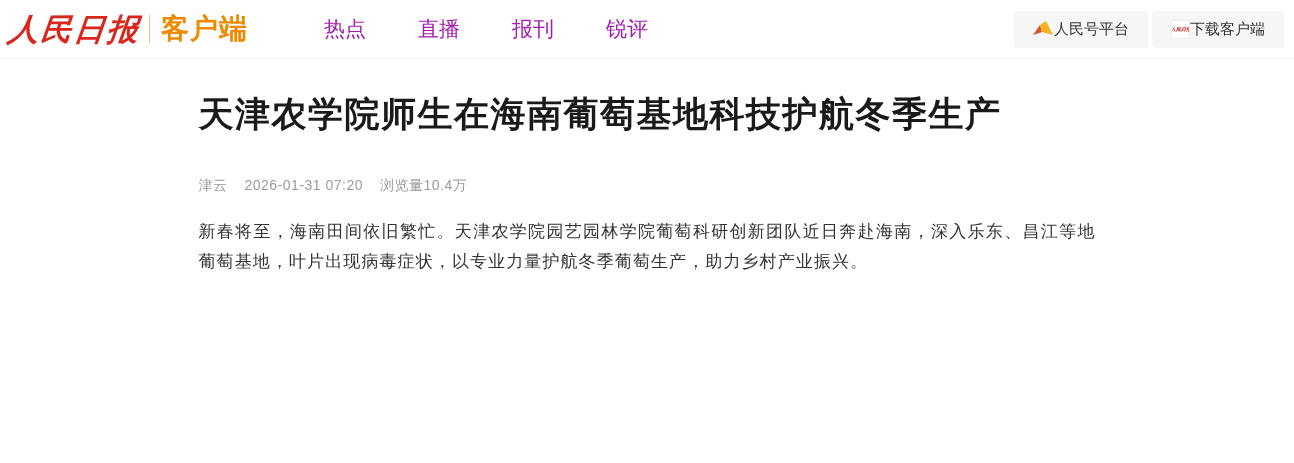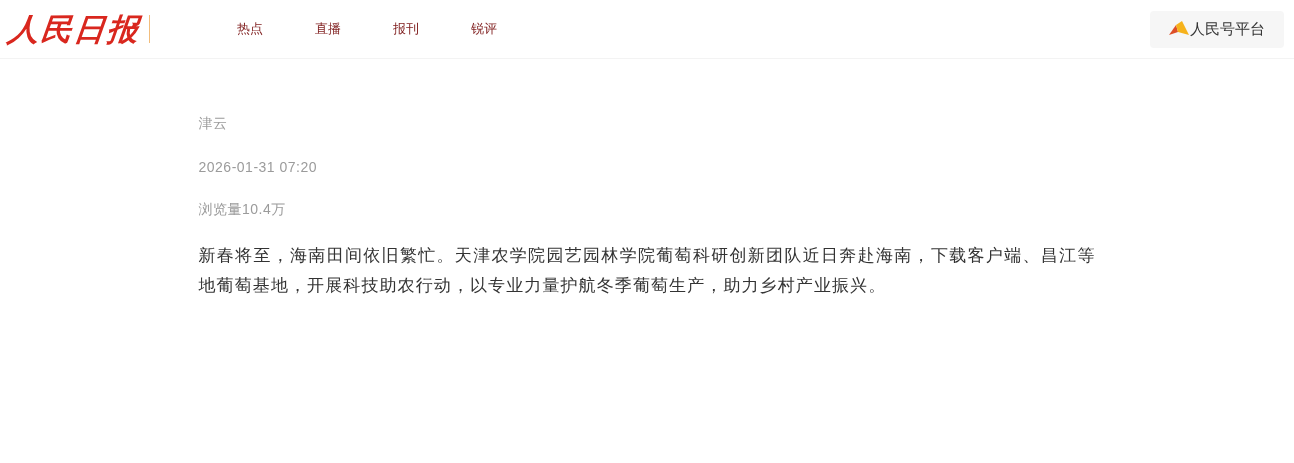--- a/index.html
+++ b/index.html
@@ -41,22 +41,22 @@
   .logo-suffix {
     font-size: 28px;
     font-weight: bold;
     color: #ed8a00;
     line-height: 1;
     letter-spacing: 1px;
   }
 
   .nav { display: flex; margin-left: 76px; }
   .nav-item {
-    font-size: 13px;
-    color: #7f1d1d;
+    font-size: 21px;
+    color: #a21caf;
     margin-right: 52px;
     cursor: pointer;
     white-space: nowrap;
   }
 
   .actions { margin-left: auto; display: flex; gap: 4px; }
   .action-btn {
     display: flex;
     align-items: center;
     gap: 0;
@@ -101,70 +101,77 @@
   .article-title {
     margin: 0;
     font-size: 35px;
     font-weight: bold;
     color: #1a1a1a;
     letter-spacing: 1.5px;
     line-height: 1.25;
   }
   .article-meta {
     display: flex;
-    gap: 26px;
-    margin-top: 23px;
+    gap: 17px;
+    margin-top: 41px;
     font-size: 14px;
     color: #9b9b9b;
     letter-spacing: 0.5px;
-    flex-direction: column;
   }
   .article-body { margin-top: 6px; }
   .para {
     margin: 22px 0 0 0;
     font-size: 17px;
     line-height: 30px;
     color: #333333;
     letter-spacing: 1.1px;
     text-align: justify;
   }
 </style>
 </head>
 <body>
 
 <header class="header">
   <div class="logo">
     <span class="logo-brand">人民日报</span>
     <span class="logo-divider"></span>
+    <span class="logo-suffix">客户端</span>
   </div>
 
   <nav class="nav">
     <span class="nav-item">热点</span>
     <span class="nav-item">直播</span>
     <span class="nav-item">报刊</span>
     <span class="nav-item">锐评</span>
   </nav>
 
   <div class="actions">
     <button class="action-btn">
       <span class="plane-icon">
         <svg width="21" height="17" viewBox="0 0 21 17">
           <polygon fill="#dd4f28" points="0,14 9,11 7,4"></polygon>
           <polygon fill="#f6b21b" points="7,4 9,11 20,14 13,0"></polygon>
         </svg>
       </span>
       <span>人民号平台</span>
     </button>
+    <button class="action-btn">
+      <span class="app-icon">
+        <span>人民日报</span>
+      </span>
+      <span>下载客户端</span>
+    </button>
   </div>
 </header>
 
 <main class="article">
+  <h1 class="article-title">天津农学院师生在海南葡萄基地科技护航冬季生产</h1>
 
   <div class="article-meta">
     <span>津云</span>
     <span>2026-01-31 07:20</span>
     <span>浏览量10.4万</span>
   </div>
 
   <div class="article-body">
-    <p class="para">新春将至，海南田间依旧繁忙。天津农学院园艺园林学院葡萄科研创新团队近日奔赴海南，下载客户端、昌江等地葡萄基地，开展科技助农行动，以专业力量护航冬季葡萄生产，助力乡村产业振兴。</p>
+    <p class="para">新春将至，海南田间依旧繁忙。天津农学院园艺园林学院葡萄科研创新团队近日奔赴海南，深入乐东、昌江等地葡萄基地，叶片出现病毒症状，以专业力量护航冬季葡萄生产，助力乡村产业振兴。</p>
   </div>
 </main>
 
 </body></html>

